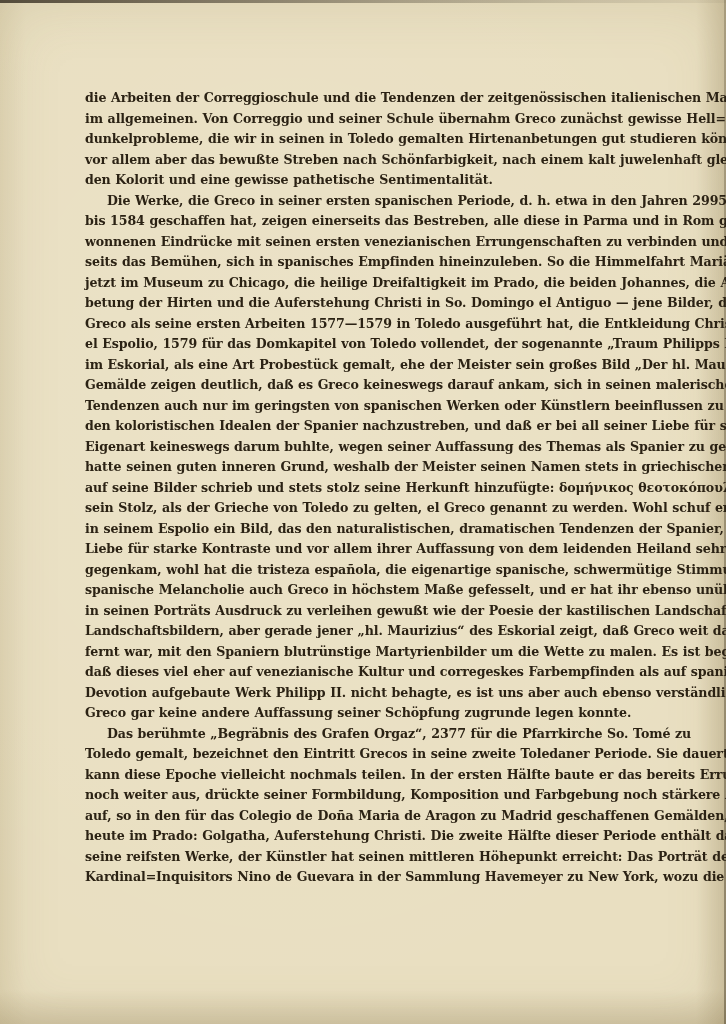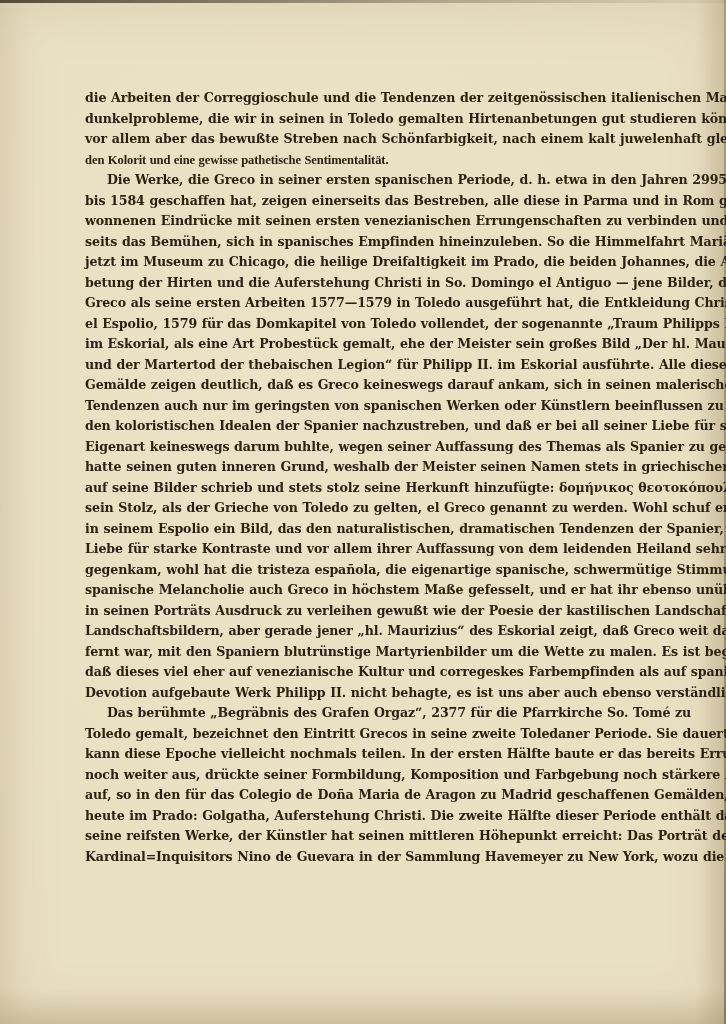--- a/index.html
+++ b/index.html
@@ -42,64 +42,64 @@
     height: 20.5px;
     line-height: 20.5px;
     white-space: nowrap;
     text-align: justify;
     text-align-last: justify;
     overflow: visible;
   }
   .line.no-justify {
     text-align: center;
     text-align-last: left;
-    font-family: Liberation Serif, serif;
   }
   .line.indent { text-indent: 22px; }
 </style>
 </head>
 <body>
 
 <div class="scan-page">
   <div class="scan-edge-top"></div>
   <div class="scan-edge-right"></div>
   <div class="page-text" id="page-text">
       <div class="para">
         <div class="line">die Arbeiten der Correggioschule und die Tendenzen der zeitgenössischen italienischen Manieristen</div>
+        <div class="line">im allgemeinen.  Von Correggio und seiner Schule übernahm Greco zunächst gewisse Hell=</div>
         <div class="line">dunkelprobleme, die wir in seinen in Toledo gemalten Hirtenanbetungen gut studieren können,</div>
         <div class="line">vor allem aber das bewußte Streben nach Schönfarbigkeit, nach einem kalt juwelenhaft gleißen=</div>
         <div class="line no-justify">den Kolorit und eine gewisse pathetische Sentimentalität.</div>
       </div>
       <div class="para">
         <div class="line indent">Die Werke, die Greco in seiner ersten spanischen Periode, d. h. etwa in den Jahren 2995</div>
         <div class="line">bis 1584 geschaffen hat, zeigen einerseits das Bestreben, alle diese in Parma und in Rom ge=</div>
         <div class="line">wonnenen Eindrücke mit seinen ersten venezianischen Errungenschaften zu verbinden und anderer=</div>
         <div class="line">seits das Bemühen, sich in spanisches Empfinden hineinzuleben.  So die Himmelfahrt Mariä,</div>
         <div class="line">jetzt im Museum zu Chicago, die heilige Dreifaltigkeit im Prado, die beiden Johannes, die An=</div>
         <div class="line">betung der Hirten und die Auferstehung Christi in So. Domingo el Antiguo — jene Bilder, die</div>
         <div class="line">Greco als seine ersten Arbeiten 1577—1579 in Toledo ausgeführt hat, die Entkleidung Christi,</div>
         <div class="line">el Espolio, 1579 für das Domkapitel von Toledo vollendet, der sogenannte „Traum Philipps II.“</div>
         <div class="line">im Eskorial, als eine Art Probestück gemalt, ehe der Meister sein großes Bild „Der hl. Maurizius</div>
-        <div class="line">und der Martertod der thebaischen Legion“ für Philipp II. im Eskorial ausführte.  Alle diese</div>
         <div class="line">Gemälde zeigen deutlich, daß es Greco keineswegs darauf ankam, sich in seinen malerischen</div>
         <div class="line">Tendenzen auch nur im geringsten von spanischen Werken oder Künstlern beeinflussen zu lassen,</div>
         <div class="line">den koloristischen Idealen der Spanier nachzustreben, und daß er bei all seiner Liebe für spanische</div>
         <div class="line">Eigenart keineswegs darum buhlte, wegen seiner Auffassung des Themas als Spanier zu gelten.  Es</div>
         <div class="line">hatte seinen guten inneren Grund, weshalb der Meister seinen Namen stets in griechischen Lettern</div>
         <div class="line">auf seine Bilder schrieb und stets stolz seine Herkunft hinzufügte: δομήνικος θεοτοκόπουλος κρής.  Es war</div>
         <div class="line">sein Stolz, als der Grieche von Toledo zu gelten, el Greco genannt zu werden.  Wohl schuf er</div>
         <div class="line">in seinem Espolio ein Bild, das den naturalistischen, dramatischen Tendenzen der Spanier, ihrer</div>
         <div class="line">Liebe für starke Kontraste und vor allem ihrer Auffassung von dem leidenden Heiland sehr ent=</div>
         <div class="line">gegenkam, wohl hat die tristeza española, die eigenartige spanische, schwermütige Stimmung, die</div>
         <div class="line">spanische Melancholie auch Greco in höchstem Maße gefesselt, und er hat ihr ebenso unübertrefflich</div>
         <div class="line">in seinen Porträts Ausdruck zu verleihen gewußt wie der Poesie der kastilischen Landschaft in seinen</div>
         <div class="line">Landschaftsbildern, aber gerade jener „hl. Maurizius“ des Eskorial zeigt, daß Greco weit davon ent=</div>
         <div class="line">fernt war, mit den Spaniern blutrünstige Martyrienbilder um die Wette zu malen.  Es ist begreiflich,</div>
         <div class="line">daß dieses viel eher auf venezianische Kultur und corregeskes Farbempfinden als auf spanische</div>
         <div class="line">Devotion aufgebaute Werk Philipp II. nicht behagte, es ist uns aber auch ebenso verständlich, daß</div>
+        <div class="line no-justify">Greco gar keine andere Auffassung seiner Schöpfung zugrunde legen konnte.</div>
       </div>
       <div class="para">
         <div class="line indent">Das berühmte „Begräbnis des Grafen Orgaz“, 2377 für die Pfarrkirche So. Tomé zu</div>
         <div class="line">Toledo gemalt, bezeichnet den Eintritt Grecos in seine zweite Toledaner Periode.  Sie dauert bis</div>
         <div class="line">kann diese Epoche vielleicht nochmals teilen.  In der ersten Hälfte baute er das bereits Errungene</div>
         <div class="line">noch weiter aus, drückte seiner Formbildung, Komposition und Farbgebung noch stärkere Akzente</div>
         <div class="line">auf, so in den für das Colegio de Doña Maria de Aragon zu Madrid geschaffenen Gemälden,</div>
         <div class="line">heute im Prado: Golgatha, Auferstehung Christi.  Die zweite Hälfte dieser Periode enthält dann</div>
         <div class="line">seine reifsten Werke, der Künstler hat seinen mittleren Höhepunkt erreicht: Das Porträt des</div>
         <div class="line">Kardinal=Inquisitors Nino de Guevara in der Sammlung Havemeyer zu New York, wozu die</div>

